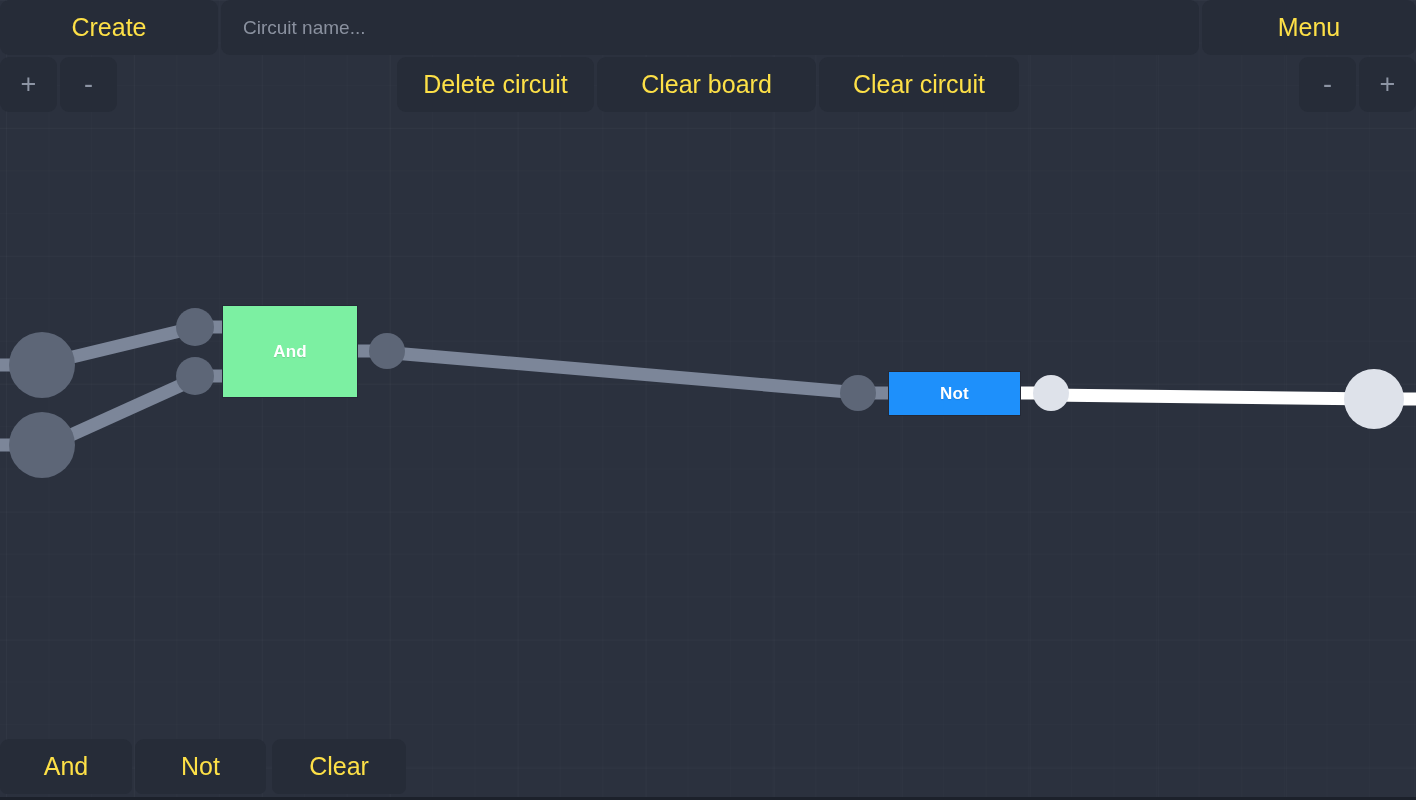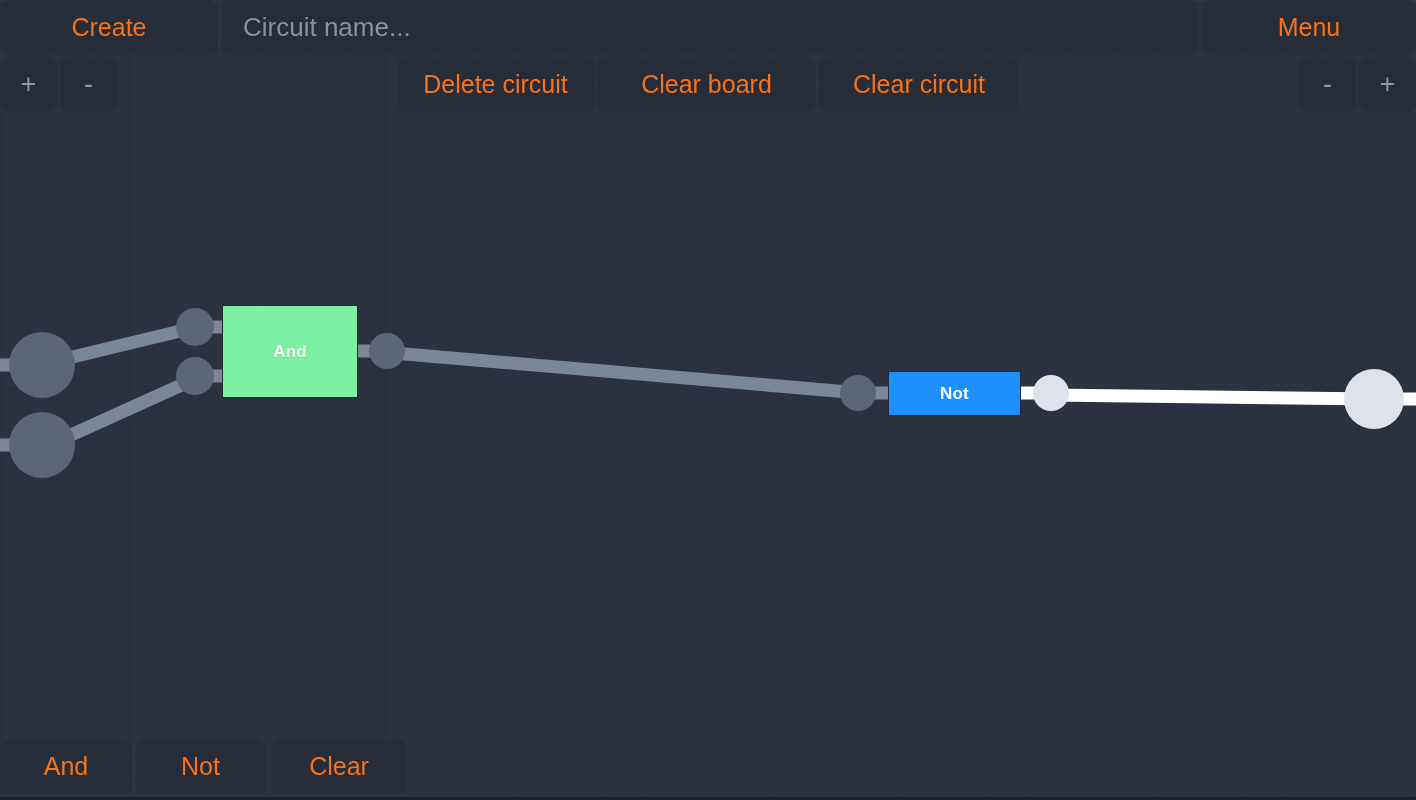--- a/index.html
+++ b/index.html
@@ -96,21 +96,21 @@
   #topbar-row1 { top: 0; height: 55px; }
   #topbar-row2 { top: 57px; height: 55px; }
   #bottombar   { top: 739px; height: 58px; }
 
   .btn {
     box-sizing: border-box;
     height: 55px;
     background: #262c38;
     border: none;
     border-radius: 9px;
-    color: #f97316;
+    color: #fde047;
     font-family: "Liberation Sans", sans-serif;
     font-size: 25px;
     font-weight: normal;
     line-height: 55px;
     padding: 0 18px;
     text-align: center;
     white-space: nowrap;
     cursor: pointer;
     display: inline-block;
   }
@@ -123,21 +123,21 @@
   }
 
   .name-input {
     box-sizing: border-box;
     height: 55px;
     background: #262c38;
     border: none;
     border-radius: 9px;
     color: #c6ccd6;
     font-family: "Liberation Sans", sans-serif;
-    font-size: 26px;
+    font-size: 19px;
     padding: 0 22px;
     outline: none;
   }
   .name-input::placeholder { color: #8a919f; }
 
   .spacer { flex: 1 1 auto; }
   .gap3 { width: 3px; flex: 0 0 3px; }
 
   #bottombar .btn { border-radius: 9px 9px 7px 7px; }
 

